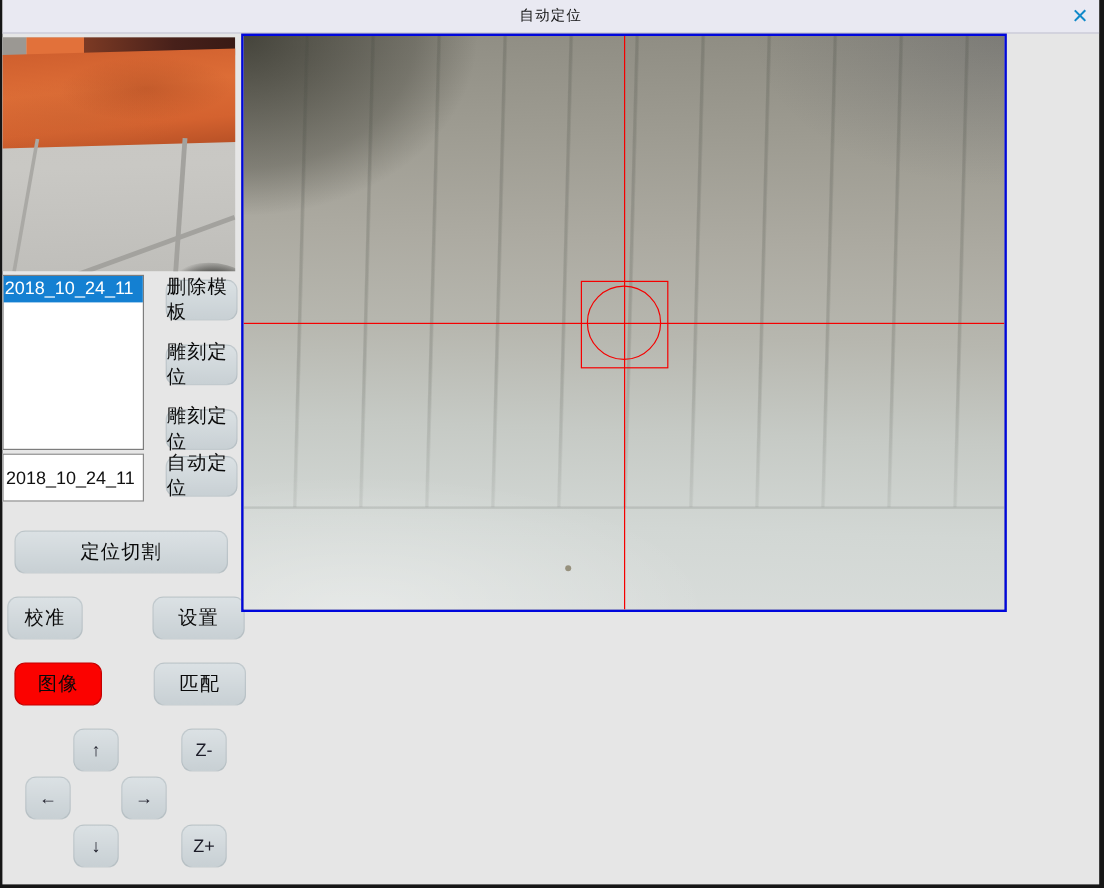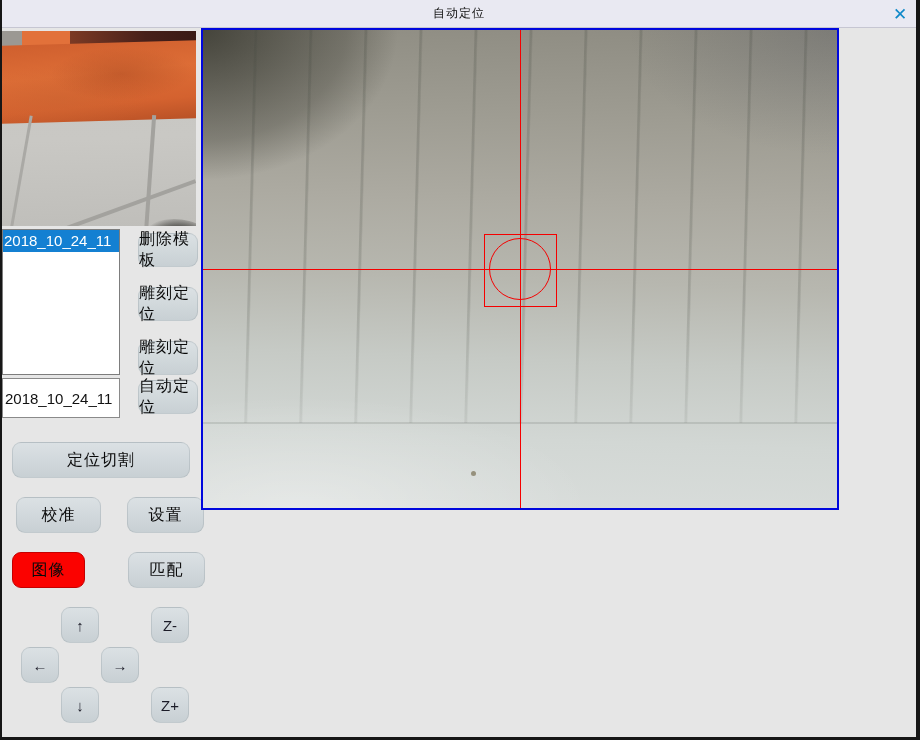--- a/index.html
+++ b/index.html
@@ -169,21 +169,21 @@
   </div>
 
   <input class="name-field" type="text" value="2018_10_24_11" style="">
 
   <div class="btn tmpl-btn" style="top:233px">删除模板</div>
   <div class="btn tmpl-btn" style="top:287px">雕刻定位</div>
   <div class="btn tmpl-btn" style="top:341px">雕刻定位</div>
   <div class="btn tmpl-btn" style="top:380px">自动定位</div>
 
   <div class="btn" style="left:10px; top:442px; width:178px; height:36px">定位切割</div>
-  <div class="btn" style="left:14px; top:497px; width:85px; height:36px">校准</div>
+  <div class="btn" style="left:4px; top:497px; width:63px; height:36px">校准</div>
   <div class="btn" style="left:125px; top:497px; width:77px; height:36px">设置</div>
   <div class="btn btn-red" style="left:10px; top:552px; width:73px; height:36px">图像</div>
   <div class="btn" style="left:126px; top:552px; width:77px; height:36px">匹配</div>
 
   <div class="btn jog" style="left:59px;  top:607px">↑</div>
   <div class="btn jog" style="left:149px; top:607px">Z-</div>
   <div class="btn jog" style="left:19px;  top:647px">←</div>
   <div class="btn jog" style="left:99px;  top:647px">→</div>
   <div class="btn jog" style="left:59px;  top:687px">↓</div>
   <div class="btn jog" style="left:149px; top:687px">Z+</div>

